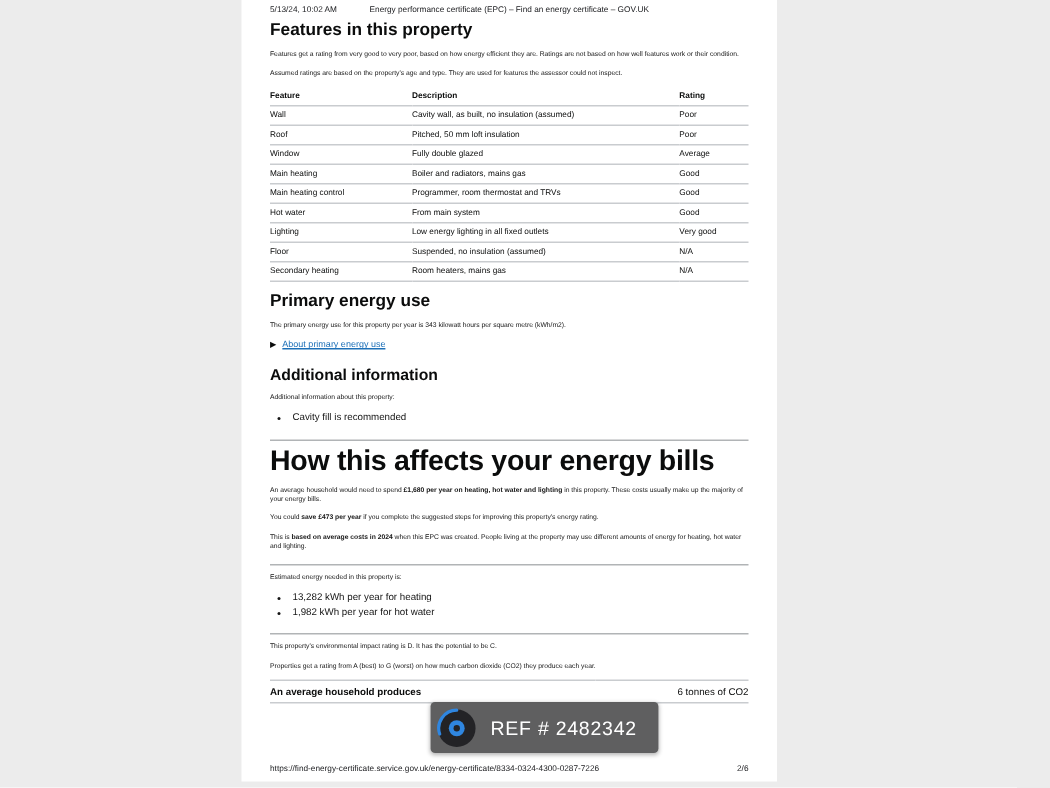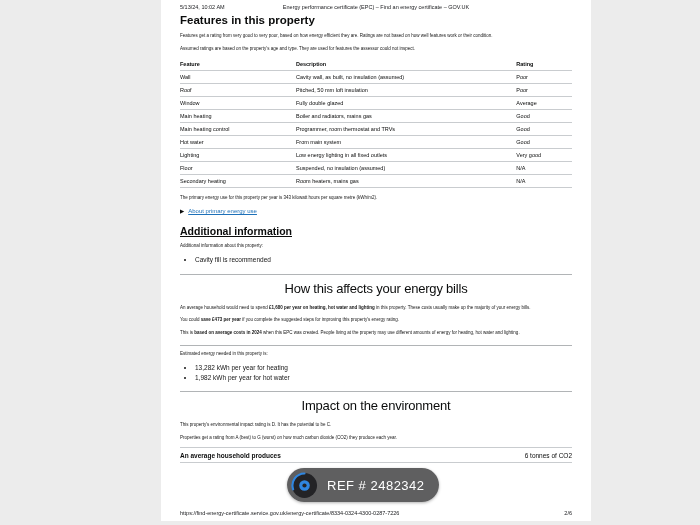--- a/index.html
+++ b/index.html
@@ -7,35 +7,35 @@
   body {
     font-family:"Liberation Sans", sans-serif;
     background:#ececec;
     position:relative;
     overflow:hidden;
     color:#0b0c0c;
   }
   .canvas { position:absolute; inset:0; }
   .page {
     position:absolute; left:161px; top:0;
-    width:430px; height:521px;
+    width:357px; height:521px;
     background:#ffffff;
     overflow:hidden;
   }
   .page-inner { padding:0 19px; }
   .page-header {
     display:grid; grid-template-columns:1fr auto 1fr;
     padding:4px 19px 0;
     font-size:5.5px; line-height:7px; color:#202124;
   }
   .page-header .dt { text-align:left; }
   .page-header .ttl { text-align:center; }
-  h1.h-xl { font-size:13px; line-height:17px; font-weight:normal; margin:4px 0 8px; letter-spacing:-0.2px;text-align:center; }
+  h1.h-xl { font-size:19px; line-height:17px; font-weight:bold; margin:4px 0 8px; letter-spacing:-0.2px; }
   h2.h-l  { font-size:11.5px; line-height:13px; font-weight:bold; margin:3px 0 6px; }
-  h2.h-m  { font-size:10.5px; line-height:12px; font-weight:bold; margin:10px 0 6px;text-decoration:underline; }
+  h2.h-m  { font-size:10.5px; line-height:12px; font-weight:bold; margin:10px 0 6px; }
   h2.h-s  { font-size:8px; line-height:10px; font-weight:bold; margin:5px 0 6px; }
   p.body-s { font-size:4.5px; line-height:6px; margin:0 0 6.5px; color:#151515; }
   p.body-s strong { font-weight:bold; }
   ul.big-list { margin:2px 0 6px 15px; }
   ul.big-list li { font-size:6.5px; line-height:9.5px; color:#151515; }
   hr.section-break { border:none; border-top:1px solid #b1b4b6; margin:9px 0 5px; }
 
   table.features { width:100%; border-collapse:collapse; margin:3px 0 7px; }
   table.features th, table.features td {
     font-size:5.5px; line-height:7px; text-align:left;
@@ -60,21 +60,21 @@
   a.details-link { font-size:6px; line-height:7px; color:#1d70b8; text-decoration:underline; cursor:pointer; }
 
   .page-footer {
     position:absolute; left:19px; right:19px; bottom:5px;
     display:flex; justify-content:space-between;
     font-size:5.5px; color:#202124;
   }
 
   .watermark {
     position:absolute; left:287px; top:468px;
-    height:34px; border-radius:17px;
+    height:34px; border-radius:3px;
     background:rgba(88,88,90,0.96);
     display:flex; align-items:center;
     padding:0 14px 0 4px; gap:9px;
     box-shadow:0 1px 3px rgba(0,0,0,0.3);
   }
   .wm-icon { width:27px; height:27px; flex:0 0 auto; }
   .wm-text { color:#ffffff; font-size:13px; letter-spacing:0.5px; white-space:nowrap; }
 </style>
 </head>
 <body>
@@ -149,20 +149,21 @@
               <td>N/A</td>
             </tr>
           <tr>
               <td>Secondary heating</td>
               <td>Room heaters, mains gas</td>
               <td>N/A</td>
             </tr>
         </tbody>
       </table>
 
+      <h2 class="h-l">Primary energy use</h2>
       <p class="body-s">The primary energy use for this property per year is 343 kilowatt hours per square metre (kWh/m2).</p>
       <div class="details-row">
         <span class="details-marker">▶</span>
         <a class="details-link">About primary energy use</a>
       </div>
 
       <h2 class="h-m">Additional information</h2>
       <p class="body-s">Additional information about this property:</p>
       <ul class="big-list">
         <li>Cavity fill is recommended</li>
@@ -178,21 +179,20 @@
       <hr class="section-break">
 
       <p class="body-s">Estimated energy needed in this property is:</p>
       <ul class="big-list">
         <li>13,282 kWh per year for heating</li>
         <li>1,982 kWh per year for hot water</li>
       </ul>
 
       <hr class="section-break">
 
-      <h1 class="h-xl">Impact on the environment</h1>
       <p class="body-s">This property's environmental impact rating is D. It has the potential to be C.</p>
       <p class="body-s">Properties get a rating from A (best) to G (worst) on how much carbon dioxide (CO2) they produce each year.</p>
 
       <table class="carbon">
         <tbody>
           <tr>
             <td class="lbl">An average household produces</td>
             <td class="val">6 tonnes of CO2</td>
           </tr>
 

